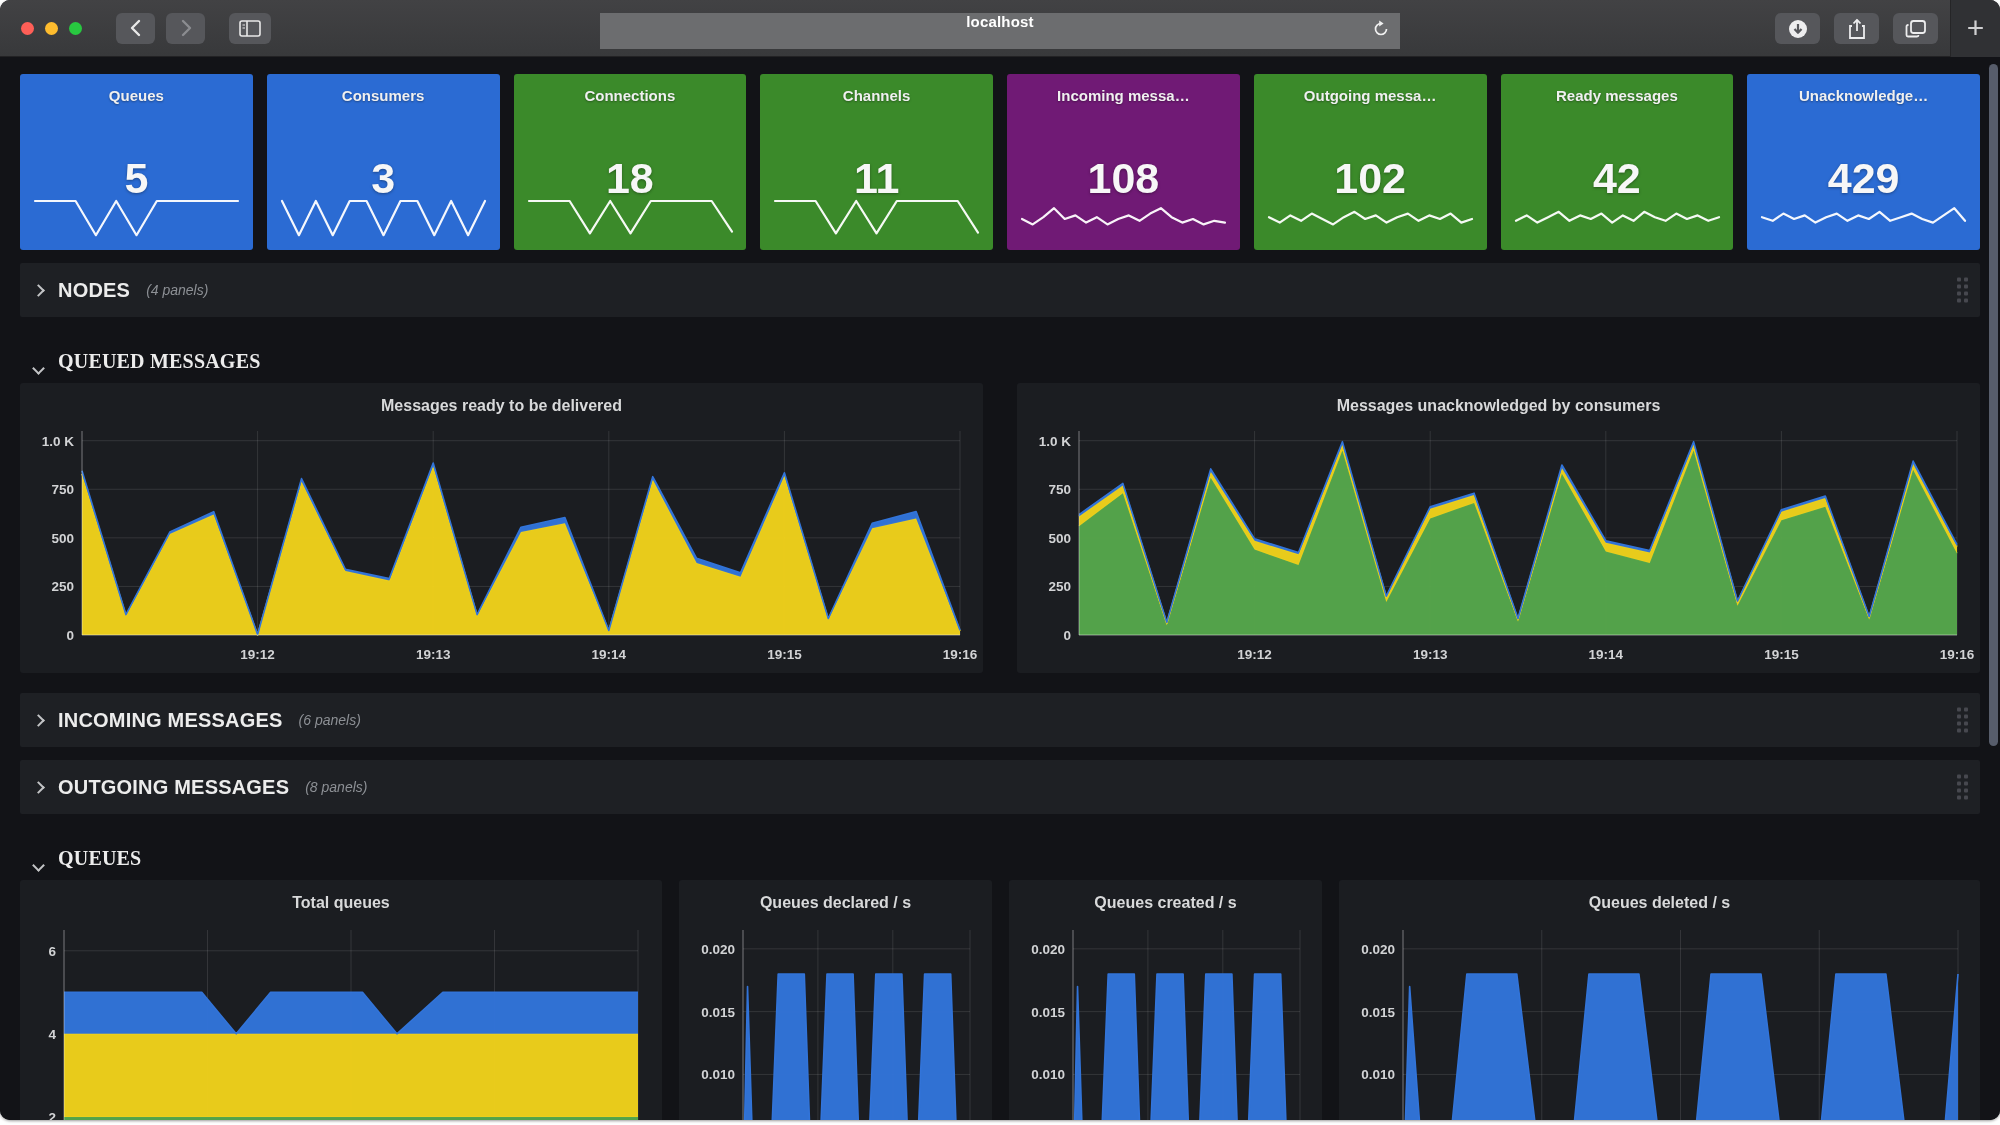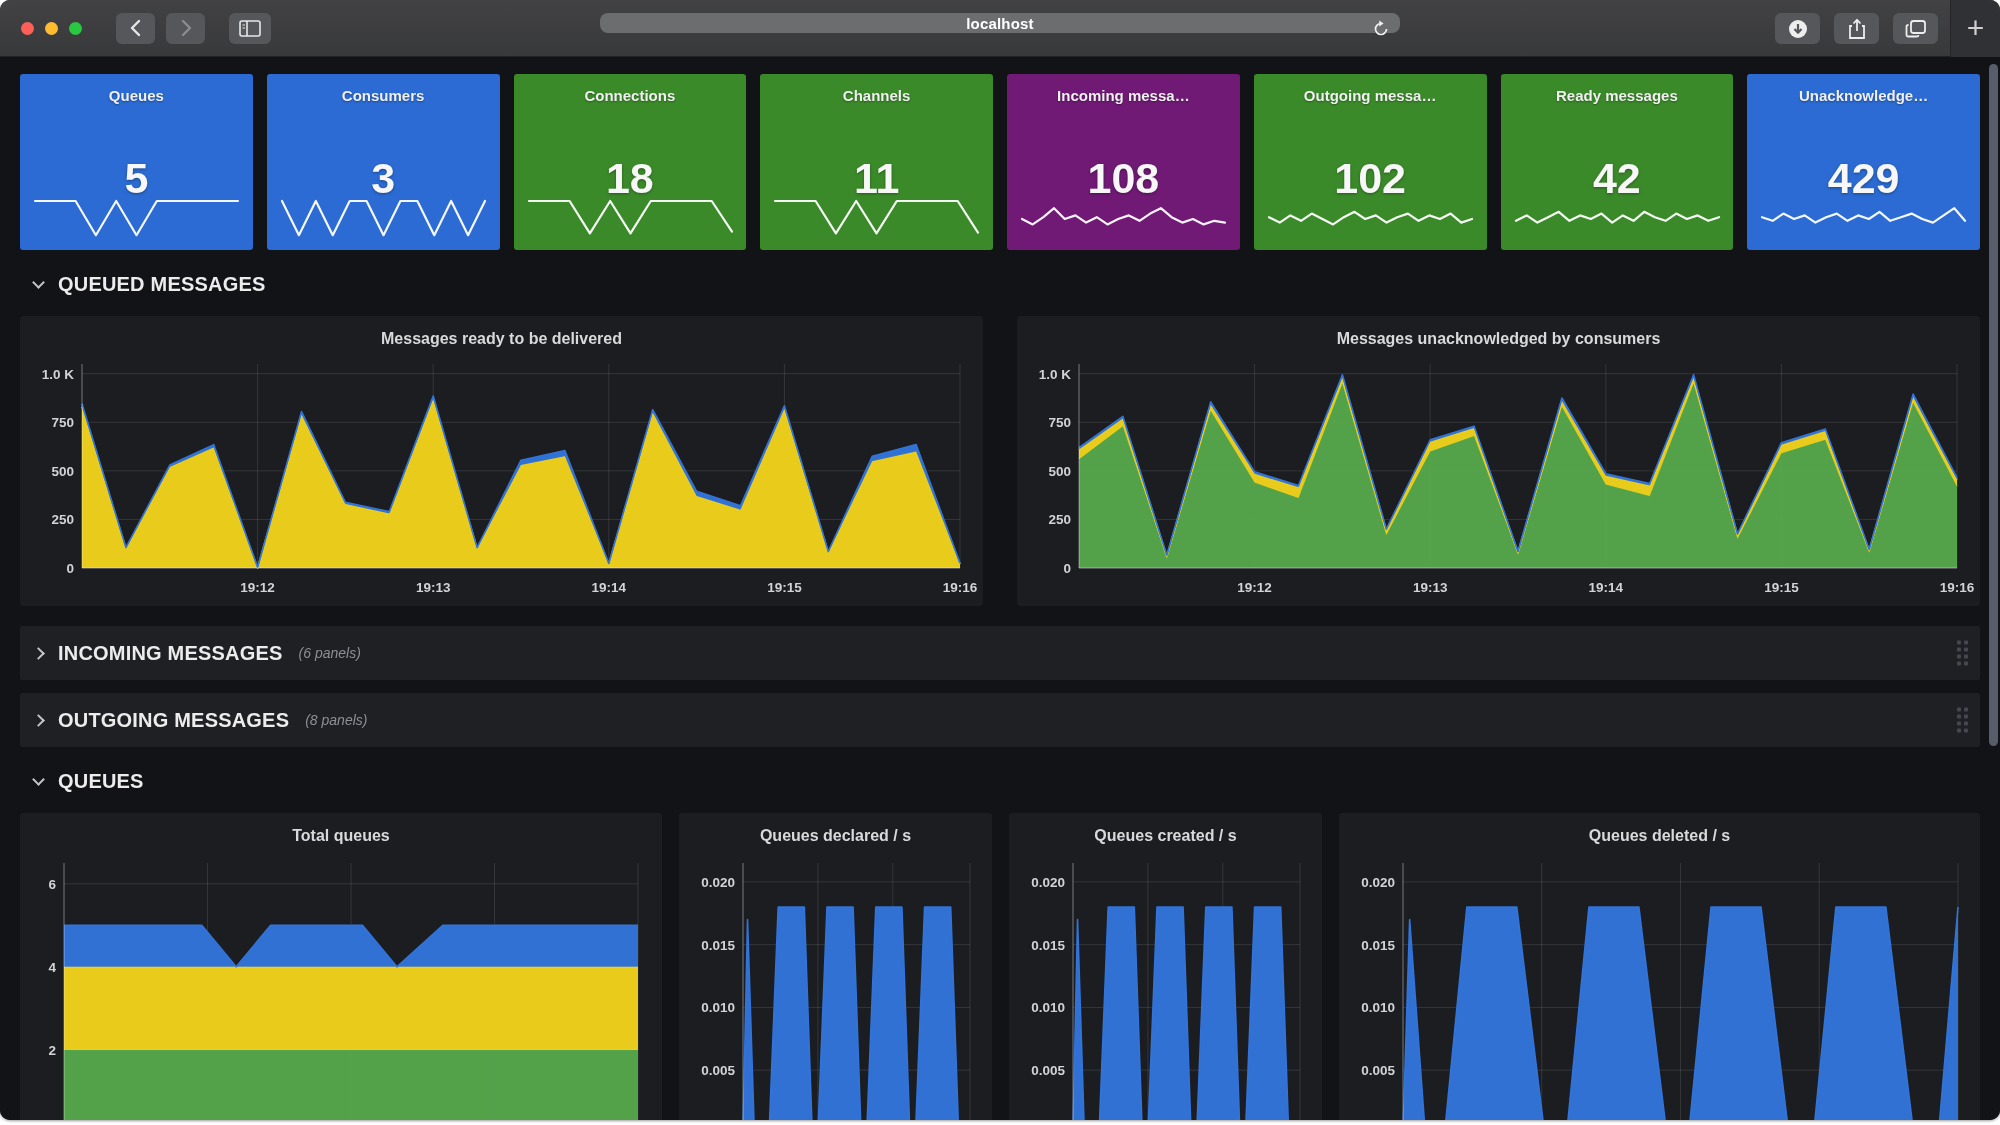--- a/index.html
+++ b/index.html
@@ -7,39 +7,39 @@
   .window { position:absolute; left:0; top:0; width:2000px; height:1120px; border-radius:10px; overflow:hidden; background:#121317; box-shadow:0 1px 3px rgba(0,0,0,.4); }
 
   
   .toolbar { position:relative; height:57px; background:linear-gradient(#424244,#38393b); border-bottom:1px solid #222224; display:flex; align-items:center; }
   .traffic { display:flex; gap:11px; margin-left:21px; }
   .tl { width:13px; height:13px; border-radius:50%; }
   .tb-btn { height:31px; border-radius:6px; background:#56575b; display:flex; align-items:center; justify-content:center; margin-left:8px; }
   .nav-group { display:flex; margin-left:26px; gap:3px; }
   .nav-btn { width:39px; }
   .sidebar-btn { width:42px; margin-left:24px; }
-  .urlfield { position:absolute; left:600px; top:13px; width:800px; height:20px; background:#6c6d6f; border-radius:8px; display:flex; align-items:center; justify-content:center; }
+  .urlfield { position:absolute; left:600px; top:13px; width:800px; height:36px; background:#6c6d6f; border-radius:0; display:flex; justify-content:center; }
   .urlfield .url-text { color:#ffffff; font-size:15px; font-weight:700; letter-spacing:.2px; }
   .reload { position:absolute; right:9px; top:6px; }
   .right-group { position:absolute; right:62px; top:13px; display:flex; gap:14px; }
   .right-group .tb-btn { width:45px; margin:0; }
   .newtab { position:absolute; right:0; top:0; width:50px; height:57px; background:#303134; border-left:1px solid #252527; display:flex; align-items:center; justify-content:center; }
   .newtab span { color:#cfcfd1; font-size:30px; font-weight:400; line-height:1; margin-top:-2px; }
 
   
   .content { position:relative; height:1063px; background:#121317; padding:17px 20px 16px 20px; overflow:hidden; }
 
   .stat-row { display:grid; grid-template-columns:repeat(8,1fr); gap:14px; height:176px; }
   .stat-card { border-radius:3px; position:relative; display:flex; flex-direction:column; align-items:center; color:#fff; overflow:hidden; }
   .stat-title { margin-top:13px; font-size:15px; font-weight:700; color:#f0f0f0; text-shadow:0 1px 2px rgba(0,0,0,.35); white-space:nowrap; }
   .stat-value { flex:1; display:flex; align-items:center; font-size:43px; font-weight:700; color:#f7f7f7; text-shadow:0 1px 3px rgba(0,0,0,.35); margin-top:2px; }
   .spark { position:absolute; left:13px; right:13px; bottom:9px; height:44px; }
 
   .section-row { height:54px; background:#1e2024; border-radius:2px; margin-top:13px; display:flex; align-items:center; position:relative; padding-left:14px; }
-  .section-header { height:44px; margin-top:12px; display:flex; align-items:center; padding-left:14px; }
+  .section-header { height:44px; margin-top:12px; display:flex; align-items:flex-end; padding-left:14px;font-family:Liberation Serif, serif; }
   .chev { width:9px; height:9px; border-right:2px solid #c3c4c6; border-bottom:2px solid #c3c4c6; display:inline-block; margin-right:15px; }
   .chev.right { transform:rotate(-45deg); }
   .chev.down  { transform:rotate(45deg); margin-top:-4px; }
   .section-title { font-size:20px; font-weight:700; color:#ececec; letter-spacing:.2px; }
   .section-count { font-size:14px; font-style:italic; color:#8d9095; margin-left:16px; }
   .dots { position:absolute; right:12px; top:50%; transform:translateY(-50%); display:grid; grid-template-columns:repeat(2,4px); grid-template-rows:repeat(4,4px); gap:3px; }
   .dots i { width:4px; height:4px; background:#47484f; border-radius:1px; }
 
   .big-grid { display:grid; grid-template-columns:1fr 1fr; gap:34px; margin-top:10px; height:290px; }
   .panel { background:#1b1d21; border-radius:3px; padding:10px 12px 8px 12px; display:flex; flex-direction:column; }
@@ -174,20 +174,35 @@
       </div>
       <div class="stat-card" style="background: rgb(43, 107, 211);">
         <div class="stat-title">Unacknowledge…</div>
         <div class="stat-value">429</div>
         <div class="spark"><svg width="207" height="44">
               <polyline points="2,20.2 12.68421052631579,23.8 23.36842105263158,16.599999999999998 34.05263157894737,22 44.73684210526316,18.400000000000002 55.421052631578945,25.6 66.10526315789474,20.2 76.78947368421052,16.599999999999998 87.47368421052632,23.8 98.1578947368421,18.400000000000002 108.84210526315789,22 119.52631578947368,14.8 130.21052631578948,23.8 140.89473684210526,20.2 151.57894736842104,16.599999999999998 162.26315789473685,22 172.94736842105263,25.6 183.6315789473684,18.400000000000002 194.3157894736842,11.2 205,23.8" fill="none" stroke="#ffffff" stroke-width="2.2" stroke-linejoin="round" stroke-linecap="round" opacity="0.95"></polyline>
             </svg></div>
       </div>
     </div>
 
+    <div class="section-row">
+      <span class="chev right"></span>
+      <span class="section-title">NODES</span>
+      <span class="section-count">(4 panels)</span>
+      <span class="dots">
+          <i></i>
+          <i></i>
+          <i></i>
+          <i></i>
+          <i></i>
+          <i></i>
+          <i></i>
+          <i></i>
+        </span>
+    </div>
 
     <div class="section-header">
       <span class="chev down"></span>
       <span class="section-title">QUEUED MESSAGES</span>
     </div>
 
     <div class="big-grid">
       <div class="panel">
         <div class="panel-title">Messages ready to be delivered</div>
         <div class="chart-body">

